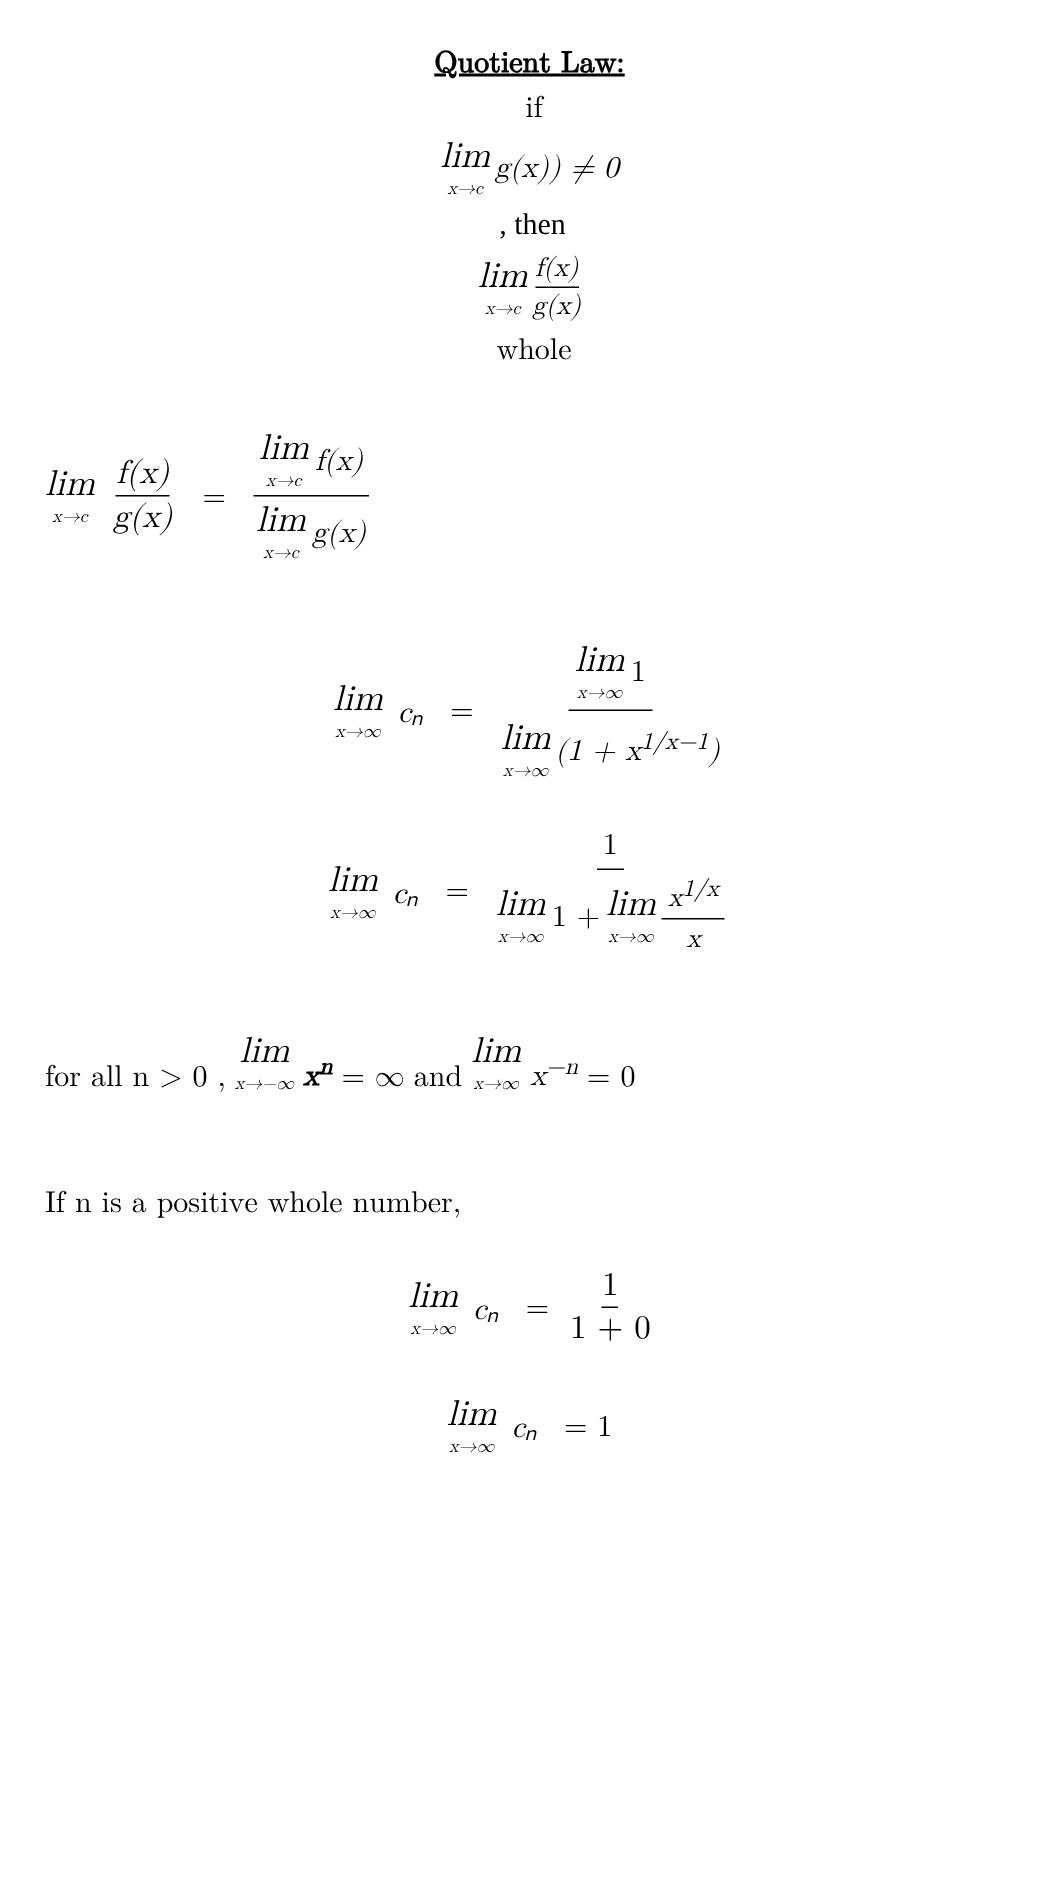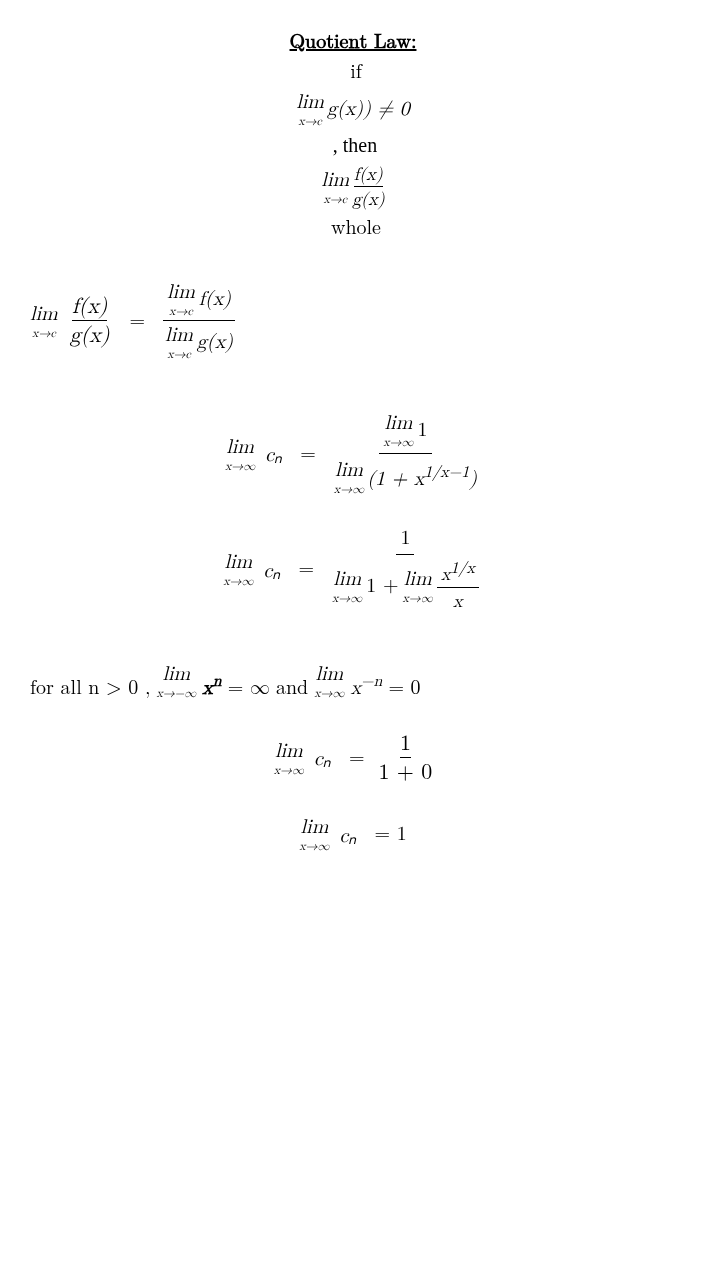--- a/index.html
+++ b/index.html
@@ -120,21 +120,21 @@
 
     .lim-inline {
       display: inline-flex;
       flex-direction: column;
       align-items: center;
       vertical-align: middle;
     }
 
     .lim-inline .lw {
       font-style: italic;
-      font-size: 20px;
+      font-size: 24px;
     }
 
     .lim-inline .ls {
       font-size: 12px;
       font-style: italic;
     }
 
   </style>
 </head>
 <body>
@@ -268,20 +268,23 @@
     <span>= ∞</span>
     <span>and</span>
     <span class="lim-inline">
       <span class="lw italic">lim</span>
       <span class="ls italic">x→∞</span>
     </span>
     <span style="font-style:italic;"><span style="font-style:italic;">x</span><sup style="font-style:italic;">−n</sup></span>
     <span>= 0</span>
   </div>
 
+  <div class="text-line" style="margin-top:60px;">
+    <span>If n is a positive whole number,</span>
+  </div>
 
   <div class="centered" style="margin-top:30px;">
     <div class="math-line">
       <span class="lim-inline">
         <span class="lw italic">lim</span>
         <span class="ls">x→∞</span>
       </span>
       <span style="margin:0 4px; font-style:italic;">cₙ</span>
       <span style="margin:0 8px;">=</span>
       <span class="frac" style="font-size:22px;">

